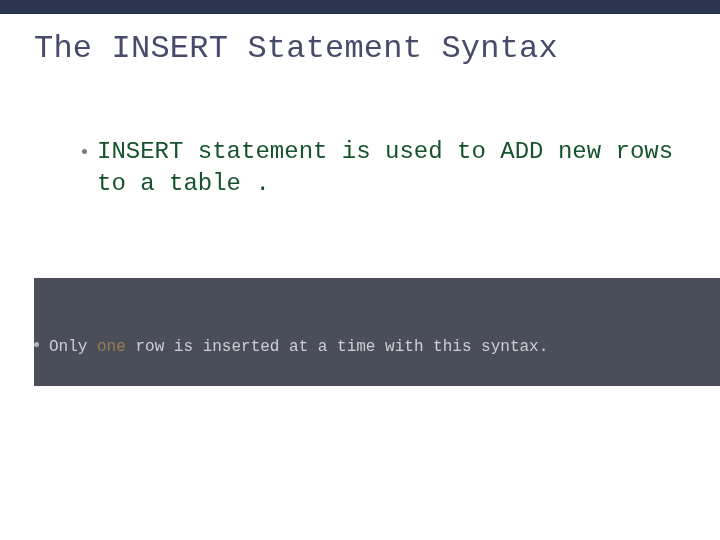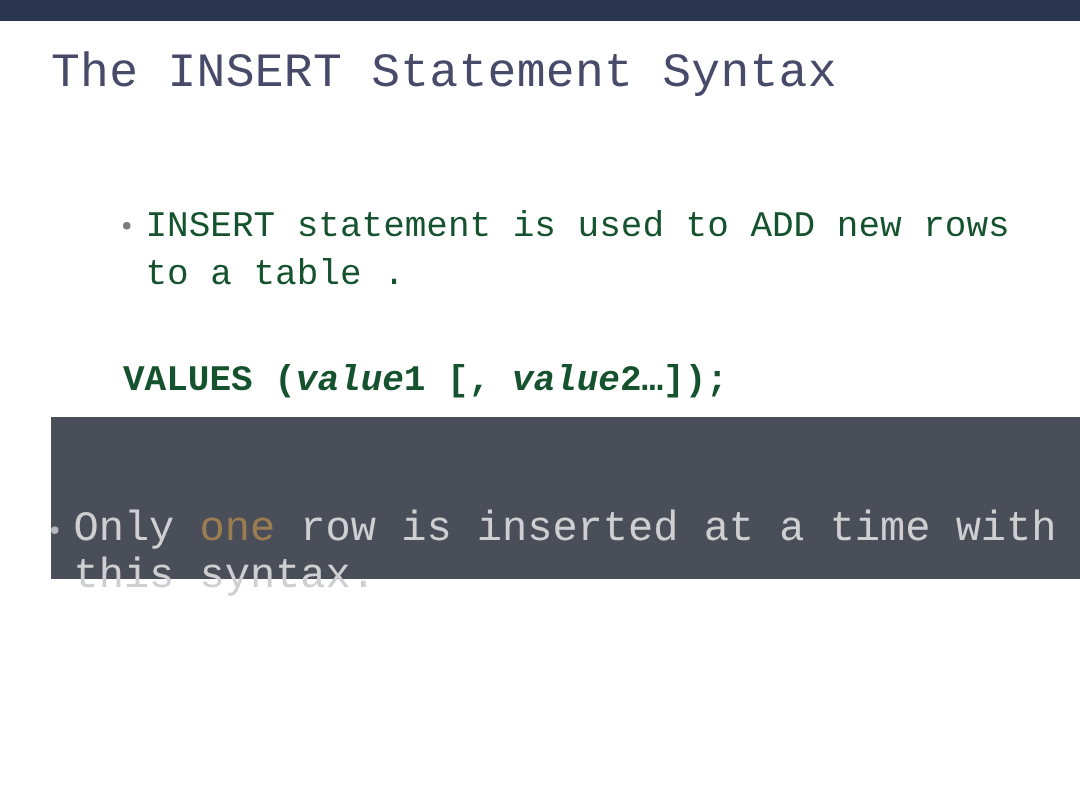--- a/index.html
+++ b/index.html
@@ -90,21 +90,21 @@
   }
 
   
   .overlay-bullet {
     position: absolute;
     left: 34px;
     top: 338px;
     z-index: 10;
     display: flex;
     align-items: baseline;
-    font-size: 28px;
+    font-size: 16px;
     color: #cfcfd2;
   }
   .overlay-bullet .bullet-dot {
     background: #b5b7bb;
     top: -4px;
   }
   .overlay-bullet .kw {
     color: #9c7d52;
   }
 </style>
@@ -122,23 +122,20 @@
     <div class="bullet-row">
       <span class="bullet-dot"></span>
       <span>
         <span style="border-bottom:0px solid transparent;">INSERT statement</span><span> is used to ADD new rows to a table .</span>
       </span>
     </div>
 
     <div class="syntax-block">
 
 
-      <div class="line bold">
-        <span>VALUES (</span><span class="ital">value</span><span>1 [, </span><span class="ital">value</span><span>2…]);</span>
-      </div>
     </div>
 
   </div>
 
   <div class="overlay-strip"></div>
 
   <div class="overlay-bullet">
     <span class="bullet-dot"></span>
     <span>
       <span>Only </span><span class="kw">one</span><span> row is inserted at a time with this syntax.</span>

